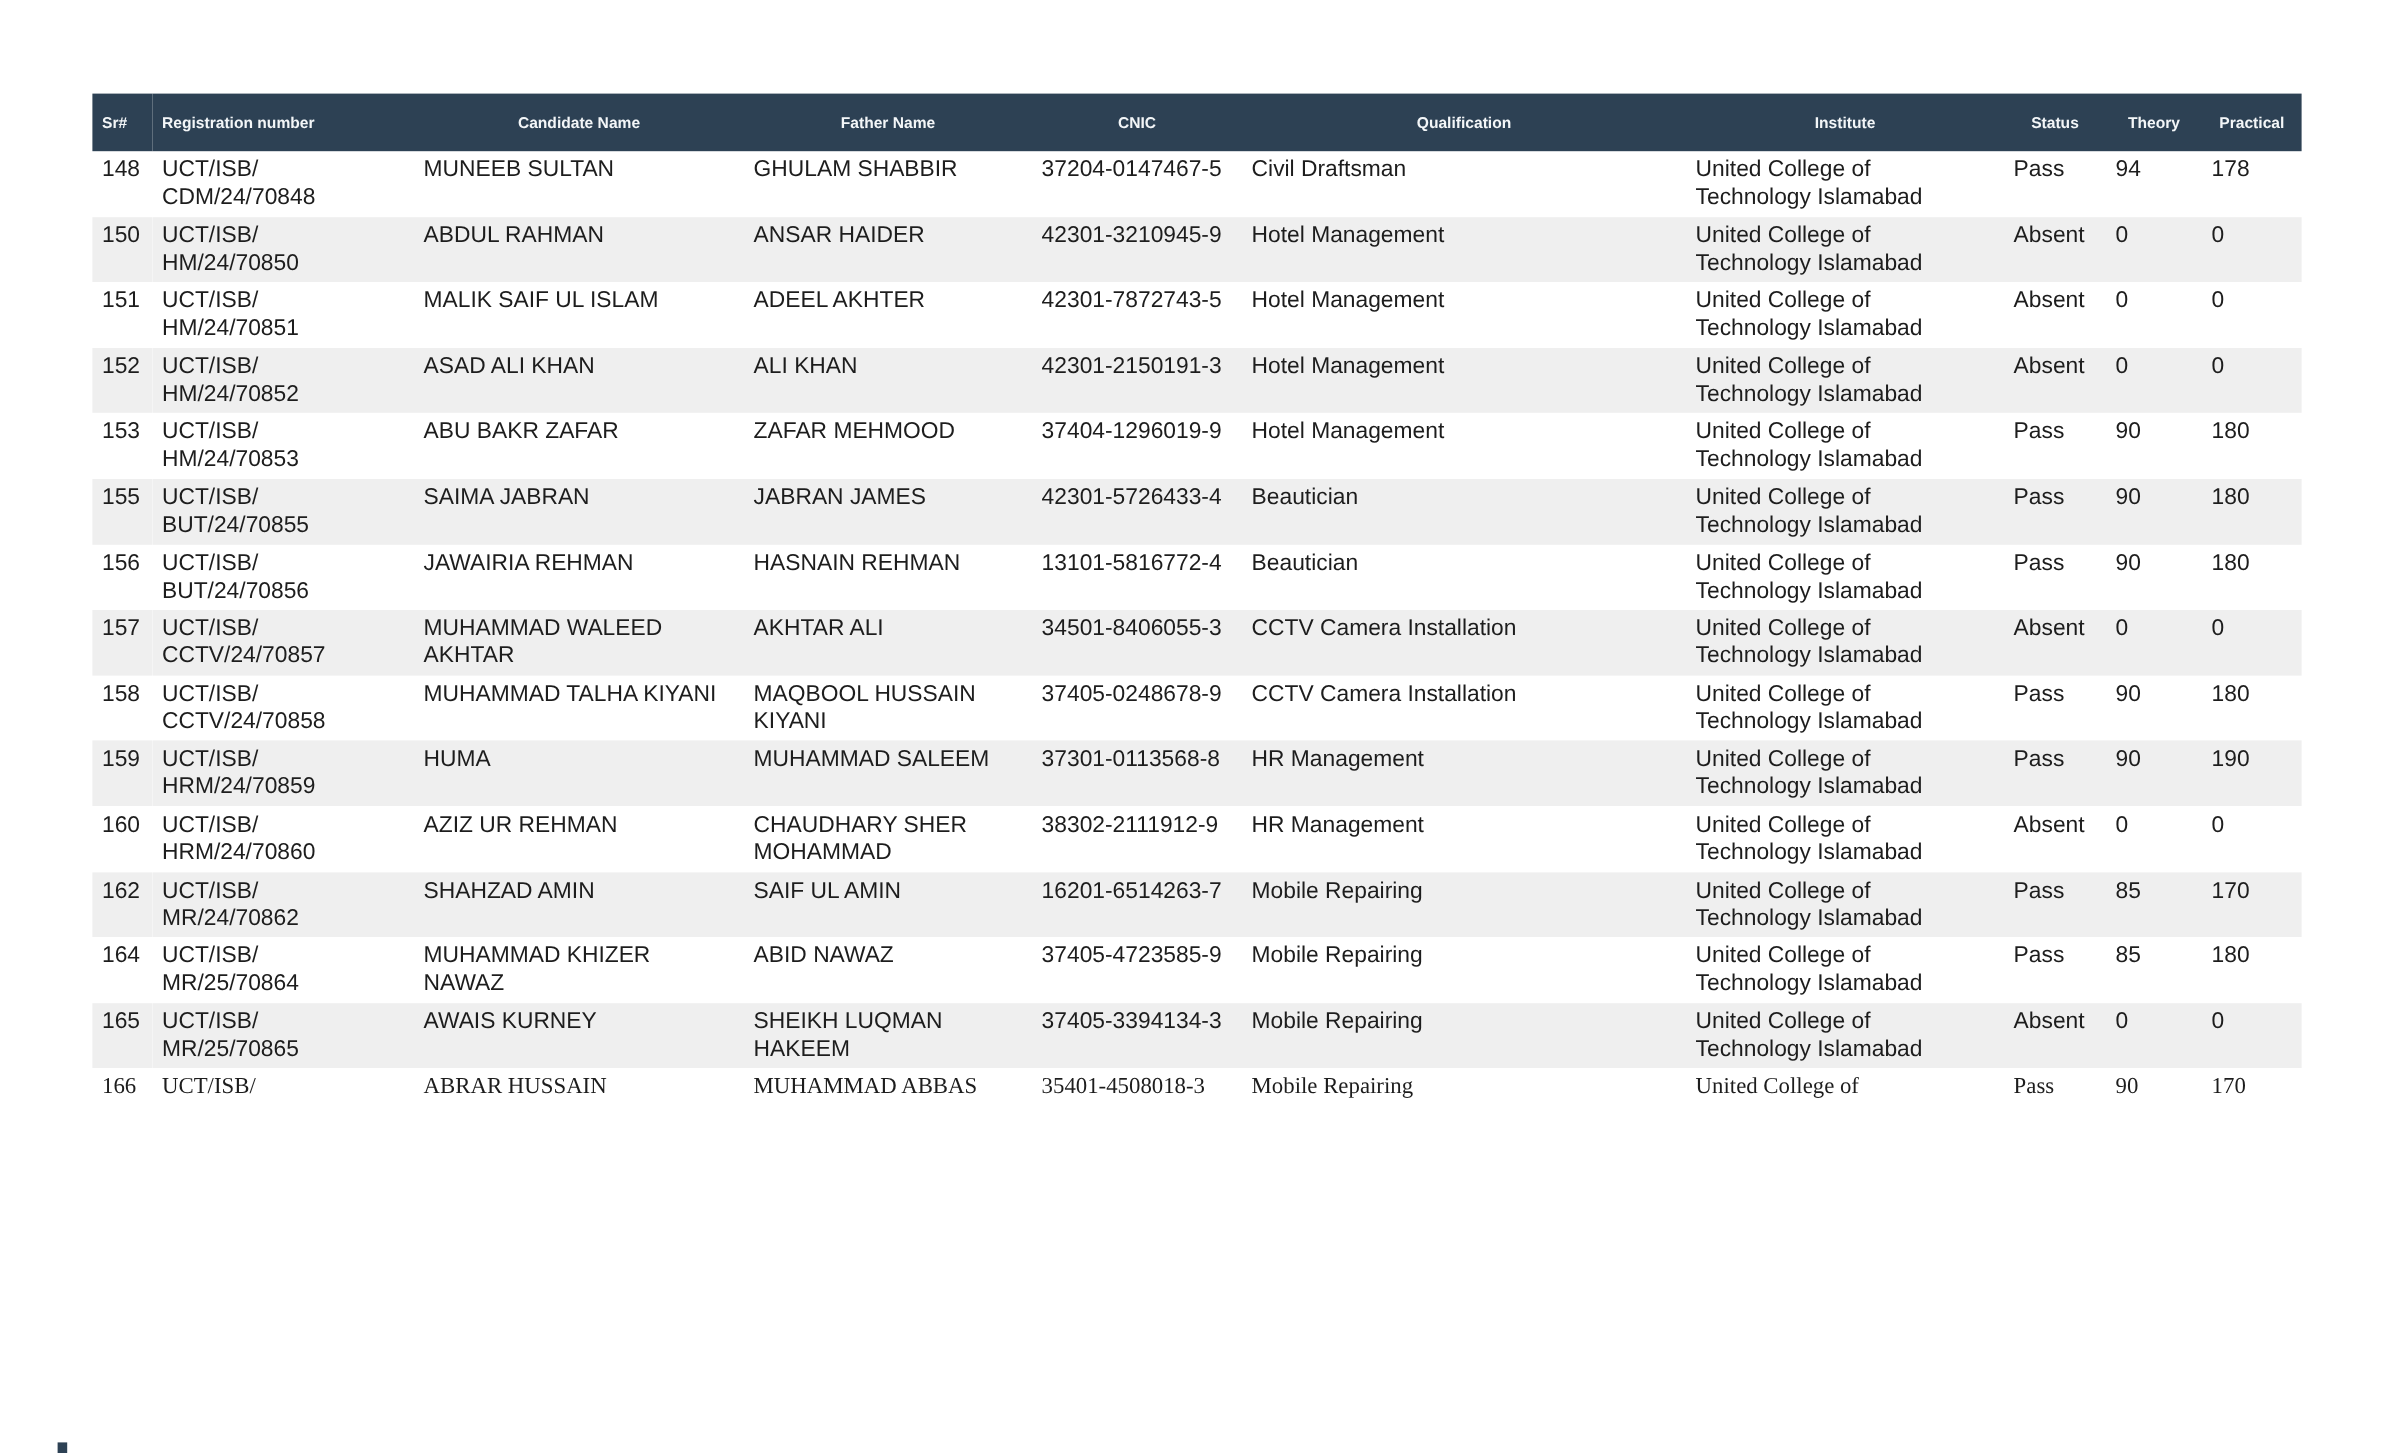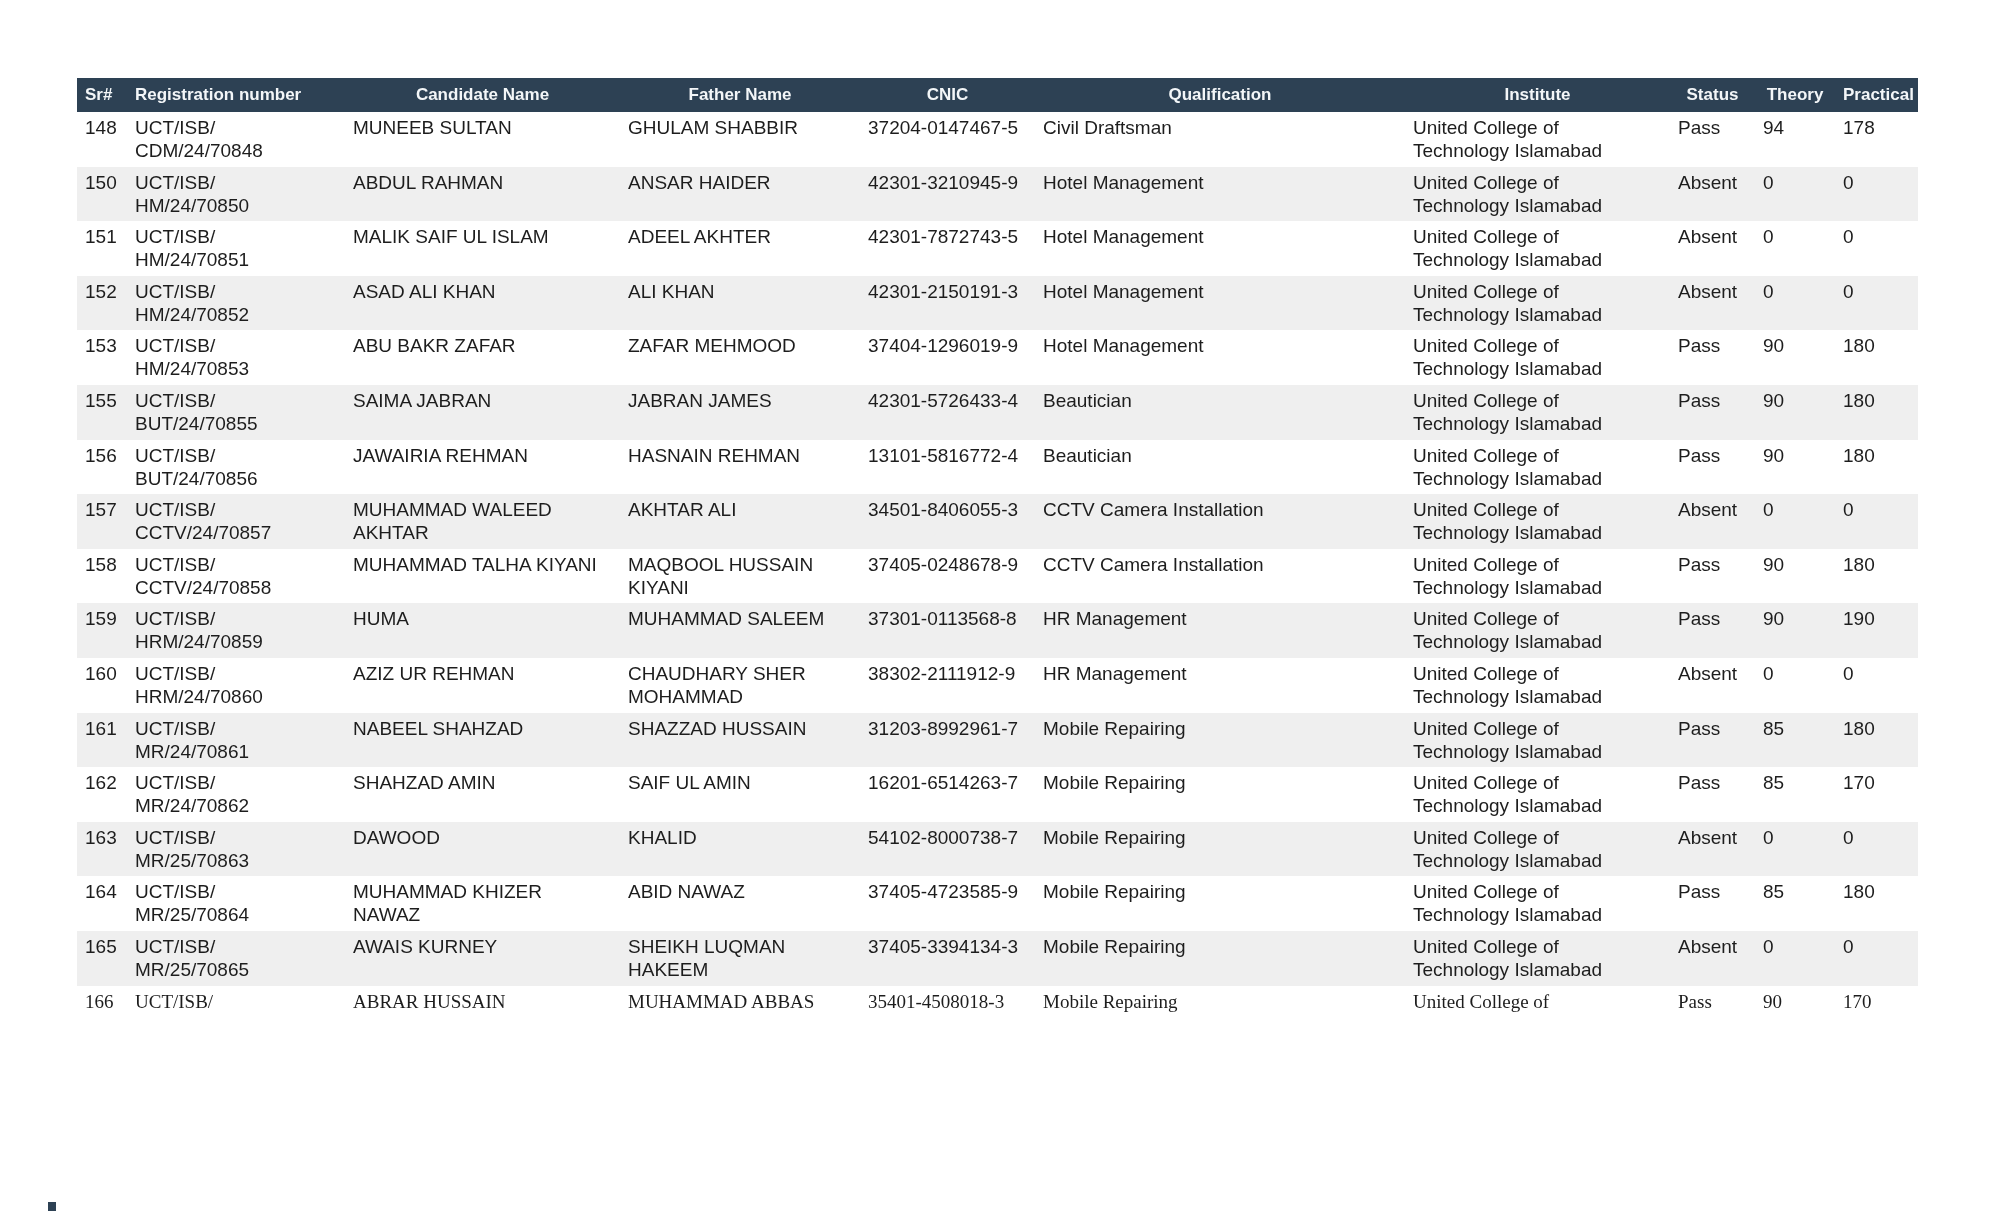--- a/index.html
+++ b/index.html
@@ -24,23 +24,23 @@
     width:1841px;
   }
   table{
     border-collapse:collapse;
     table-layout:fixed;
     width:1841px;
   }
   thead th{
     background:var(--header-bg);
     color:var(--header-text);
-    font-size:17px;
+    font-size:13px;
     font-weight:bold;
-    height:34px;
+    height:48px;
     padding:0 8px;
     white-space:nowrap;
     overflow:visible;
   }
   th.al{text-align:left;}
   th.ac{text-align:center;margin-top:13px;}
   tbody tr{height:54.6px;margin-top:37px;}
   tbody tr:nth-child(even){background:var(--row-stripe);}
   tbody td{
     font-size:19px;
@@ -243,60 +243,32 @@
 MOHAMMAD</td>
     <td>38302-2111912-9</td>
     <td>HR Management</td>
     <td>United College of
 Technology Islamabad</td>
     <td>Absent</td>
     <td>0</td>
     <td>0</td>
   </tr>
         <tr>
-    <td>161</td>
-    <td>UCT/ISB/
-MR/24/70861</td>
-    <td>NABEEL SHAHZAD</td>
-    <td>SHAZZAD HUSSAIN</td>
-    <td>31203-8992961-7</td>
-    <td>Mobile Repairing</td>
-    <td>United College of
-Technology Islamabad</td>
-    <td>Pass</td>
-    <td>85</td>
-    <td>180</td>
-  </tr>
-        <tr>
     <td>162</td>
     <td>UCT/ISB/
 MR/24/70862</td>
     <td>SHAHZAD AMIN</td>
     <td>SAIF UL AMIN</td>
     <td>16201-6514263-7</td>
     <td>Mobile Repairing</td>
     <td>United College of
 Technology Islamabad</td>
     <td>Pass</td>
     <td>85</td>
     <td>170</td>
-  </tr>
-        <tr>
-    <td>163</td>
-    <td>UCT/ISB/
-MR/25/70863</td>
-    <td>DAWOOD</td>
-    <td>KHALID</td>
-    <td>54102-8000738-7</td>
-    <td>Mobile Repairing</td>
-    <td>United College of
-Technology Islamabad</td>
-    <td>Absent</td>
-    <td>0</td>
-    <td>0</td>
   </tr>
         <tr>
     <td>164</td>
     <td>UCT/ISB/
 MR/25/70864</td>
     <td>MUHAMMAD KHIZER
 NAWAZ</td>
     <td>ABID NAWAZ</td>
     <td>37405-4723585-9</td>
     <td>Mobile Repairing</td>

